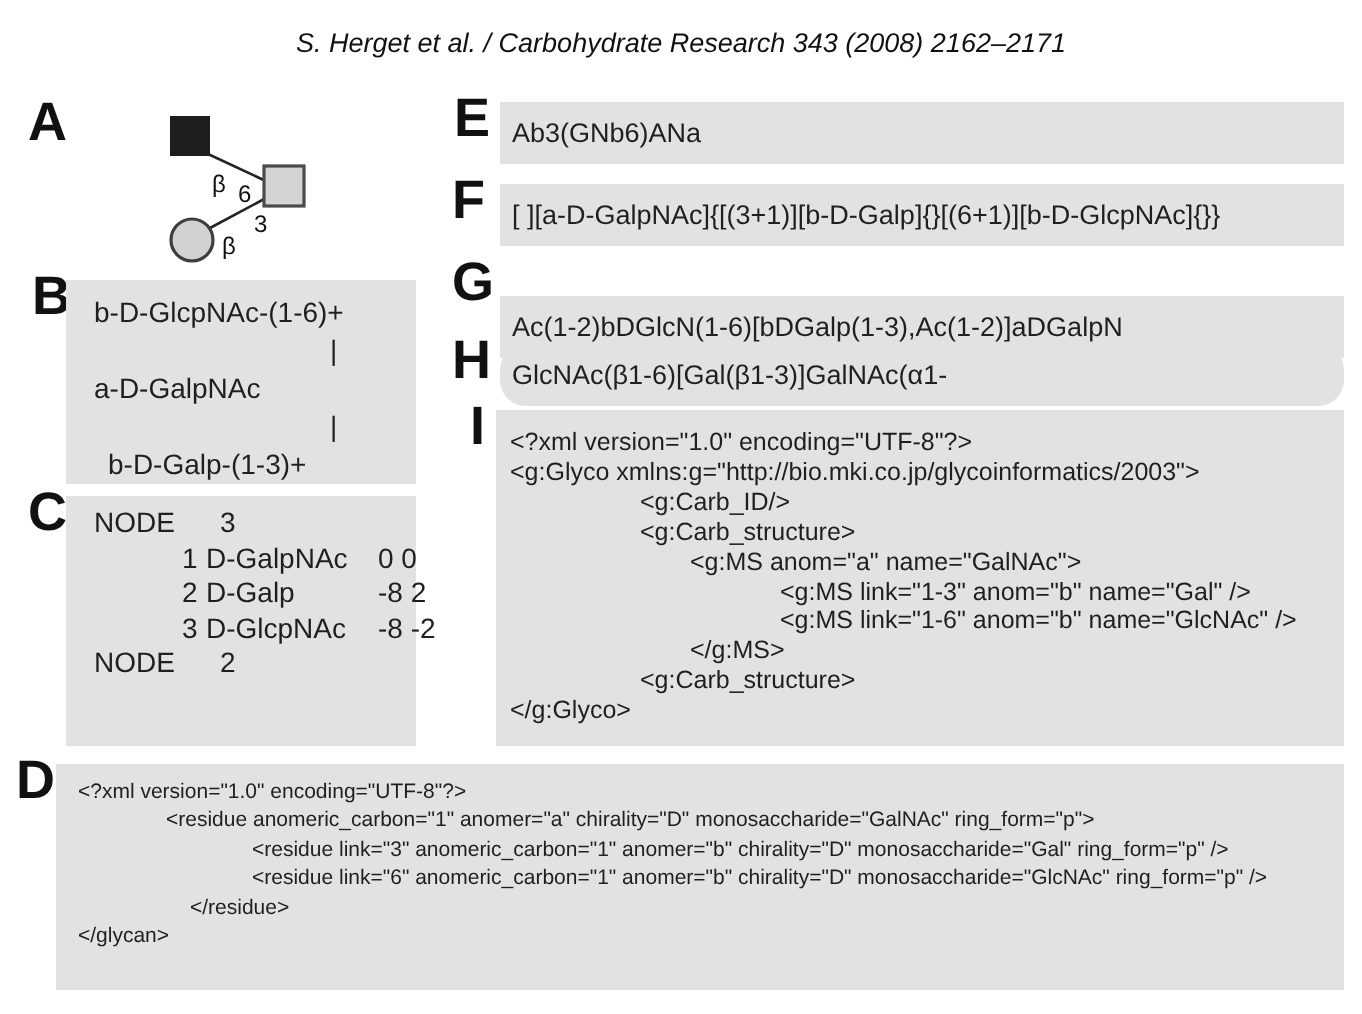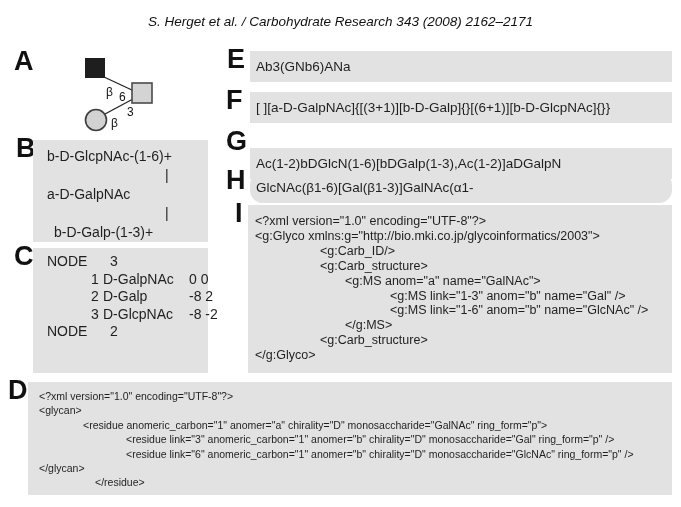--- a/index.html
+++ b/index.html
@@ -101,26 +101,25 @@
   <div id="boxC" class="gbox">
     <div class="c-line"><span class="c-key">NODE</span><span>3</span></div>
     <div class="c-line c-indent"><span class="c-num">1</span><span class="c-name">D-GalpNAc</span><span>0 0</span></div>
     <div class="c-line c-indent"><span class="c-num">2</span><span class="c-name">D-Galp</span><span>-8 2</span></div>
     <div class="c-line c-indent"><span class="c-num">3</span><span class="c-name">D-GlcpNAc</span><span>-8 -2</span></div>
     <div class="c-line"><span class="c-key">NODE</span><span>2</span></div>
   </div>
 
   <div id="boxD" class="gbox">
     <div class="d-line d-l0">&lt;?xml version="1.0" encoding="UTF-8"?&gt;</div>
-    <div class="d-line d-l1">&lt;glycan&gt;</div>
     <div class="d-line d-l2">&lt;residue anomeric_carbon="1" anomer="a" chirality="D" monosaccharide="GalNAc" ring_form="p"&gt;</div>
     <div class="d-line d-l3">&lt;residue link="3" anomeric_carbon="1" anomer="b" chirality="D" monosaccharide="Gal" ring_form="p" /&gt;</div>
     <div class="d-line d-l4">&lt;residue link="6" anomeric_carbon="1" anomer="b" chirality="D" monosaccharide="GlcNAc" ring_form="p" /&gt;</div>
+    <div class="d-line d-l5">&lt;/residue&gt;</div>
     <div class="d-line d-l6">&lt;/glycan&gt;</div>
-    <div class="d-line d-l5">&lt;/residue&gt;</div>
   </div>
 
   <div id="boxE" class="gbox strip"><span>Ab3(GNb6)ANa</span></div>
   <div id="boxF" class="gbox strip"><span>[ ][a-D-GalpNAc]{[(3+1)][b-D-Galp]{}[(6+1)][b-D-GlcpNAc]{}}</span></div>
   <div id="boxG" class="gbox strip"><span>Ac(1-2)bDGlcN(1-6)[bDGalp(1-3),Ac(1-2)]aDGalpN</span></div>
   <div id="boxH" class="gbox strip"><span>GlcNAc(β1-6)[Gal(β1-3)]GalNAc(α1-</span></div>
 
   <div id="boxI" class="gbox">
     <div class="i-line i-l0">&lt;?xml version="1.0" encoding="UTF-8"?&gt;</div>
     <div class="i-line i-l1">&lt;g:Glyco xmlns:g="http://bio.mki.co.jp/glycoinformatics/2003"&gt;</div>

